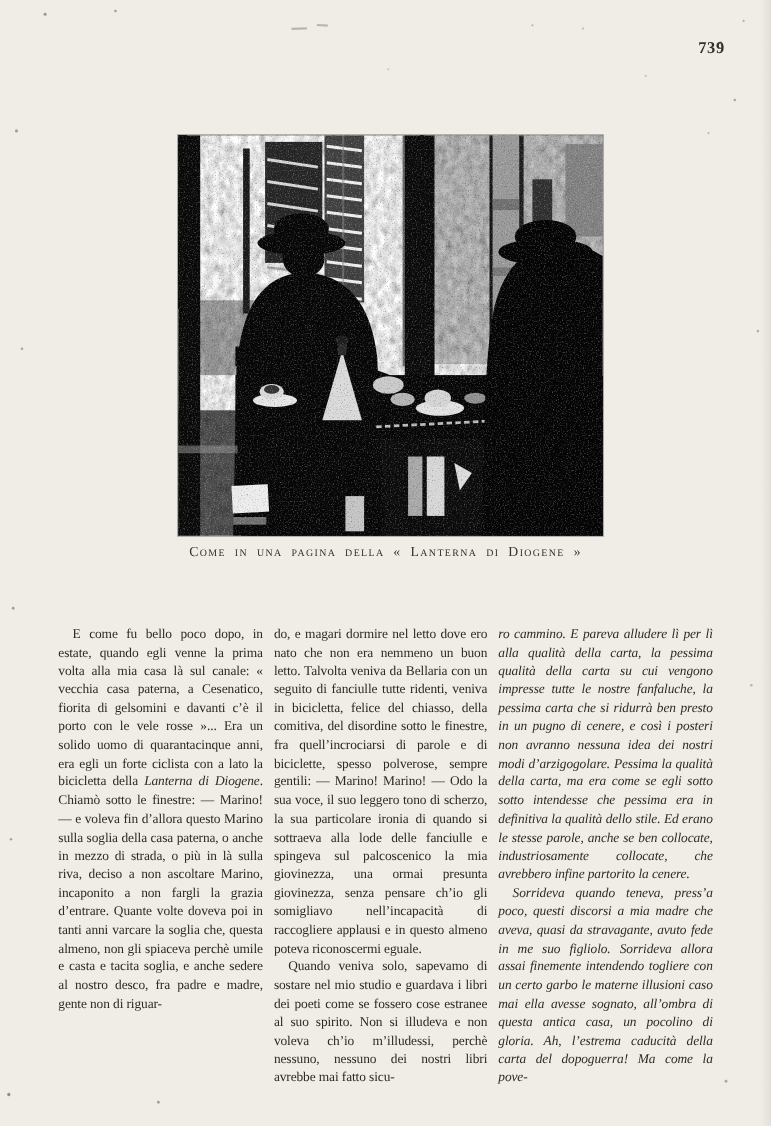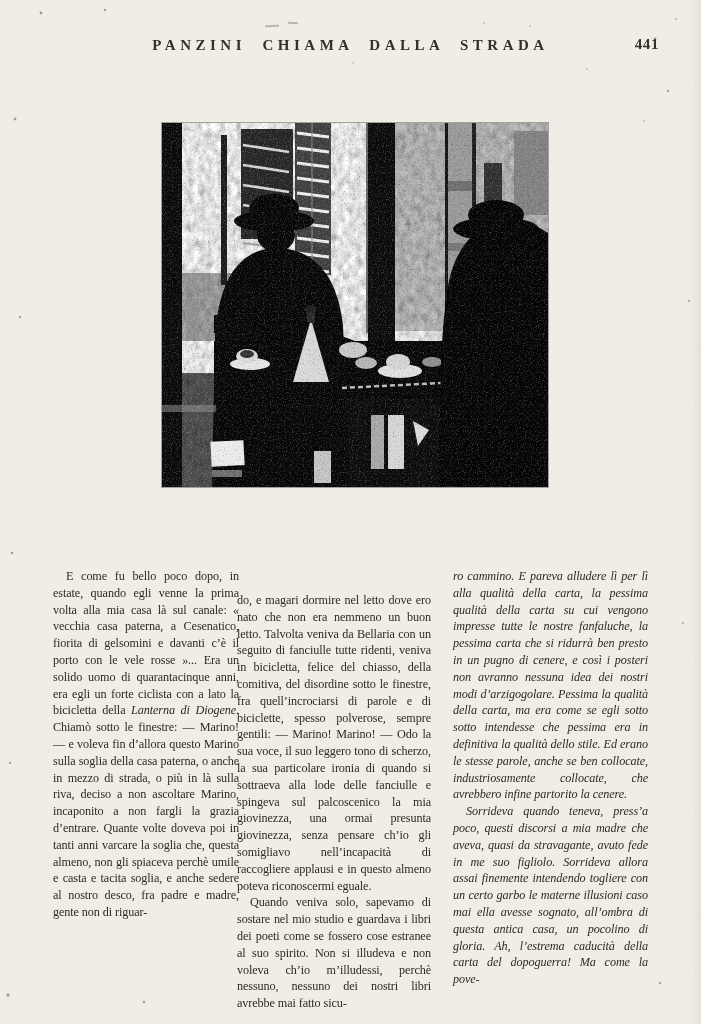--- a/index.html
+++ b/index.html
@@ -31,21 +31,21 @@
     font-variant:small-caps;font-size:12.5px;letter-spacing:.10em;word-spacing:.30em;
     color:#35312a;
   }
   .col{
     position:absolute;top:568px;text-align:justify;
     font-size:12.2px;line-height:16.8px;letter-spacing:-0.1px;
     color:var(--ink,#2d2a24);
     hyphens:auto;-webkit-hyphens:auto;
   }
   .col1{left:53px;width:186px;}
-  .col2{left:237px;width:194px;margin-top:24px;}
+  .col2{left:249px;width:194px;}
   .col3{left:453px;width:195px;font-style:italic;}
   .para{margin:0;}
   .para.indent{text-indent:13px;}
   .para em{font-style:italic;}
   .speckles{
     position:absolute;left:0;top:0;width:2px;height:2px;border-radius:50%;background:transparent;
     pointer-events:none;
     box-shadow:
       40px 12px 0 .4px rgba(70,64,55,.50),
       104px 9px 0 .2px rgba(70,64,55,.45),
@@ -70,24 +70,21 @@
   .dash-a,.dash-b{position:absolute;background:rgba(60,55,48,.30);pointer-events:none;}
   .dash-a{left:265px;top:25px;width:14px;height:2px;transform:rotate(-2deg);}
   .dash-b{left:288px;top:22px;width:10px;height:2px;transform:rotate(3deg);}
   .paper-grain{position:absolute;left:0;top:0;width:701px;height:1024px;opacity:.30;pointer-events:none;}
 </style>
 </head>
 <body>
 
 <div class="page">
 
-  <div class="running-head">
-    <span class="head-title">PANZINI CHIAMA DALLA STRADA</span>
-  </div>
-  <span class="page-number">441</span>
+  <span class="page-number">739</span>
 
   <figure class="photo">
     <svg viewBox="0 0 386 364" preserveAspectRatio="none" role="img">
       <defs>
         <filter id="wallF" x="-5%" y="-5%" width="110%" height="110%">
           <feTurbulence type="fractalNoise" baseFrequency="0.16 0.11" numOctaves="4" seed="7"></feTurbulence>
           <feColorMatrix type="matrix" values="0.5 0.5 0.5 0 0.02  0.5 0.5 0.5 0 0.02  0.5 0.5 0.5 0 0.02  0 0 0 0 1"></feColorMatrix>
         </filter>
         <filter id="specW" x="0%" y="0%" width="100%" height="100%">
           <feTurbulence type="fractalNoise" baseFrequency="0.85" numOctaves="2" seed="3"></feTurbulence>
@@ -182,20 +179,21 @@
         <path d="M251,298 l16,9 l-11,16 z" fill="#dcdcdc"></path>
         <rect x="24" y="176" width="13" height="42" fill="#8f8f8f" opacity="0.9"></rect>
         <rect x="0" y="282" width="54" height="7" fill="#909090" opacity="0.55"></rect>
       </g>
 
       <rect width="386" height="364" filter="url(#specW)" opacity="0.32"></rect>
       <rect width="386" height="364" filter="url(#specB)" opacity="0.38"></rect>
     </svg>
   </figure>
 
+  <div class="caption">Come in una pagina della « Lanterna di Diogene »</div>
 
   <div class="col col1">
       <p class="para indent"><span>E come fu bello poco dopo, in estate, quando egli venne la prima volta alla mia casa là sul canale: « vecchia casa paterna, a Cesenatico, fiorita di gelsomini e davanti c’è il porto con le vele rosse »... Era un solido uomo di quarantacinque anni, era egli un forte ciclista con a lato la bicicletta della </span><em>Lanterna di Diogene</em><span>. Chiamò sotto le finestre: — Marino! — e voleva fin d’allora questo Marino sulla soglia della casa paterna, o anche in mezzo di strada, o più in là sulla riva, deciso a non ascoltare Marino, incaponito a non fargli la grazia d’entrare. Quante volte doveva poi in tanti anni varcare la soglia che, questa almeno, non gli spiaceva perchè umile e casta e tacita soglia, e anche sedere al nostro desco, fra padre e madre, gente non di riguar-</span></p>
     </div>
   <div class="col col2">
       <p class="para"><span>do, e magari dormire nel letto dove ero nato che non era nemmeno un buon letto. Talvolta veniva da Bellaria con un seguito di fanciulle tutte ridenti, veniva in bicicletta, felice del chiasso, della comitiva, del disordine sotto le finestre, fra quell’incrociarsi di parole e di biciclette, spesso polverose, sempre gentili: — Marino! Marino! — Odo la sua voce, il suo leggero tono di scherzo, la sua particolare ironia di quando si sottraeva alla lode delle fanciulle e spingeva sul palcoscenico la mia giovinezza, una ormai presunta giovinezza, senza pensare ch’io gli somigliavo nell’incapacità di raccogliere applausi e in questo almeno poteva riconoscermi eguale.</span></p>
       <p class="para indent"><span>Quando veniva solo, sapevamo di sostare nel mio studio e guardava i libri dei poeti come se fossero cose estranee al suo spirito. Non si illudeva e non voleva ch’io m’illudessi, perchè nessuno, nessuno dei nostri libri avrebbe mai fatto sicu-</span></p>
     </div>
   <div class="col col3">
       <p class="para"><span>ro cammino. E pareva alludere lì per lì alla qualità della carta, la pessima qualità della carta su cui vengono impresse tutte le nostre fanfaluche, la pessima carta che si ridurrà ben presto in un pugno di cenere, e così i posteri non avranno nessuna idea dei nostri modi d’arzigogolare. Pessima la qualità della carta, ma era come se egli sotto sotto intendesse che pessima era in definitiva la qualità dello stile. Ed erano le stesse parole, anche se ben collocate, industriosamente collocate, che avrebbero infine partorito la cenere.</span></p>

